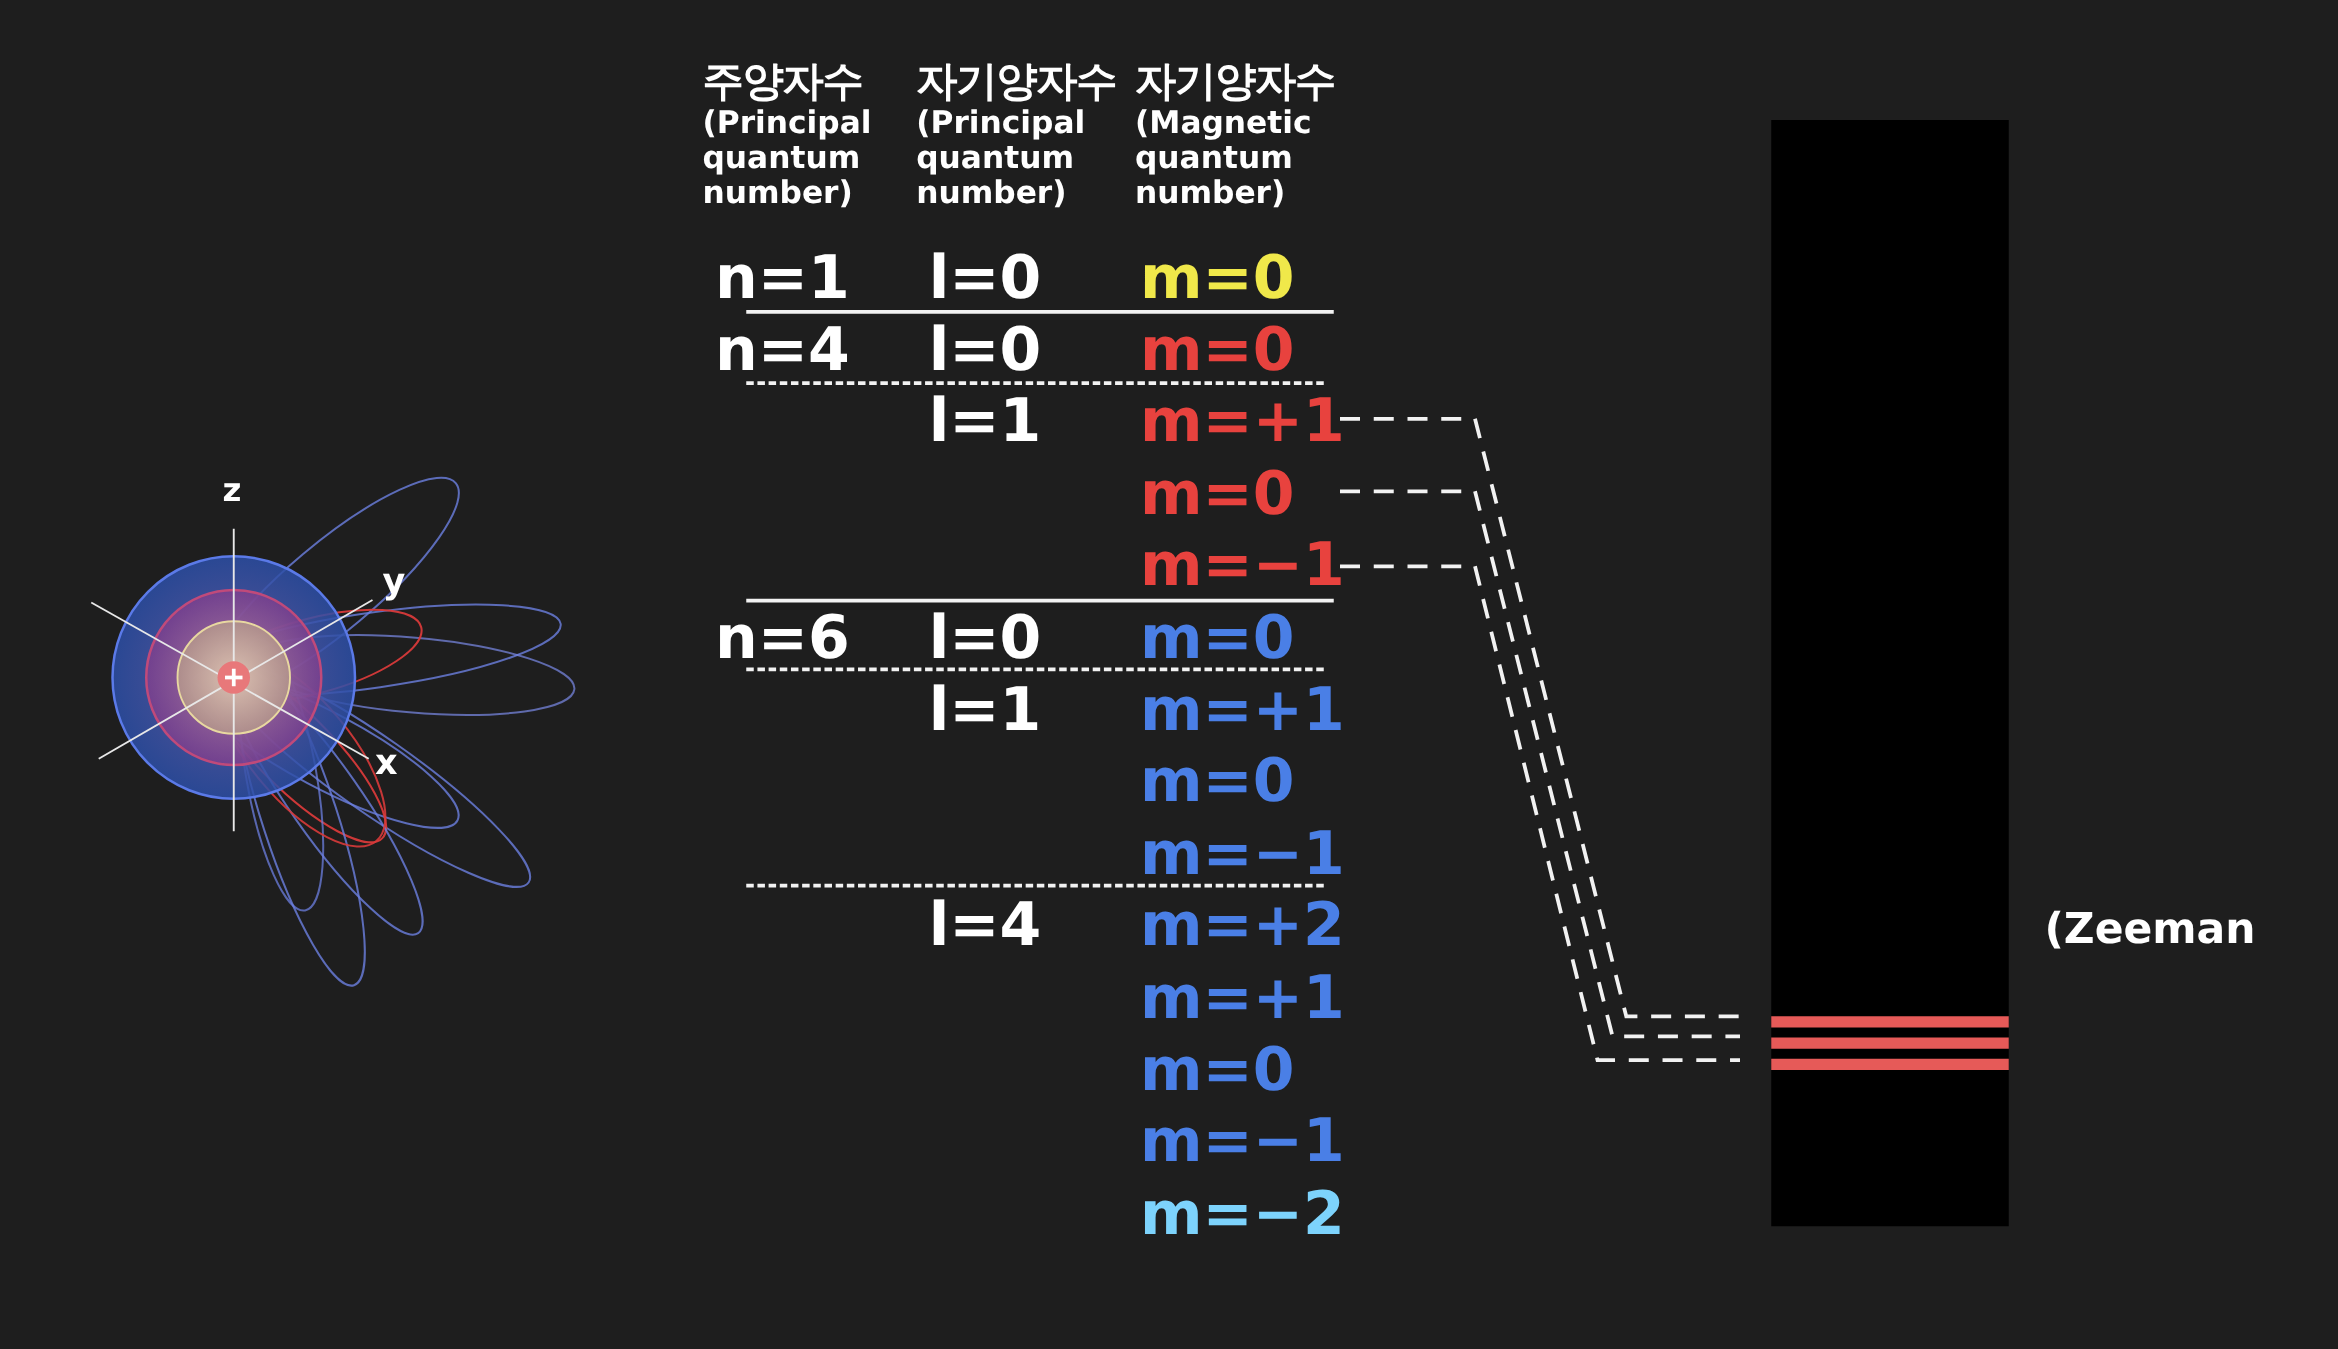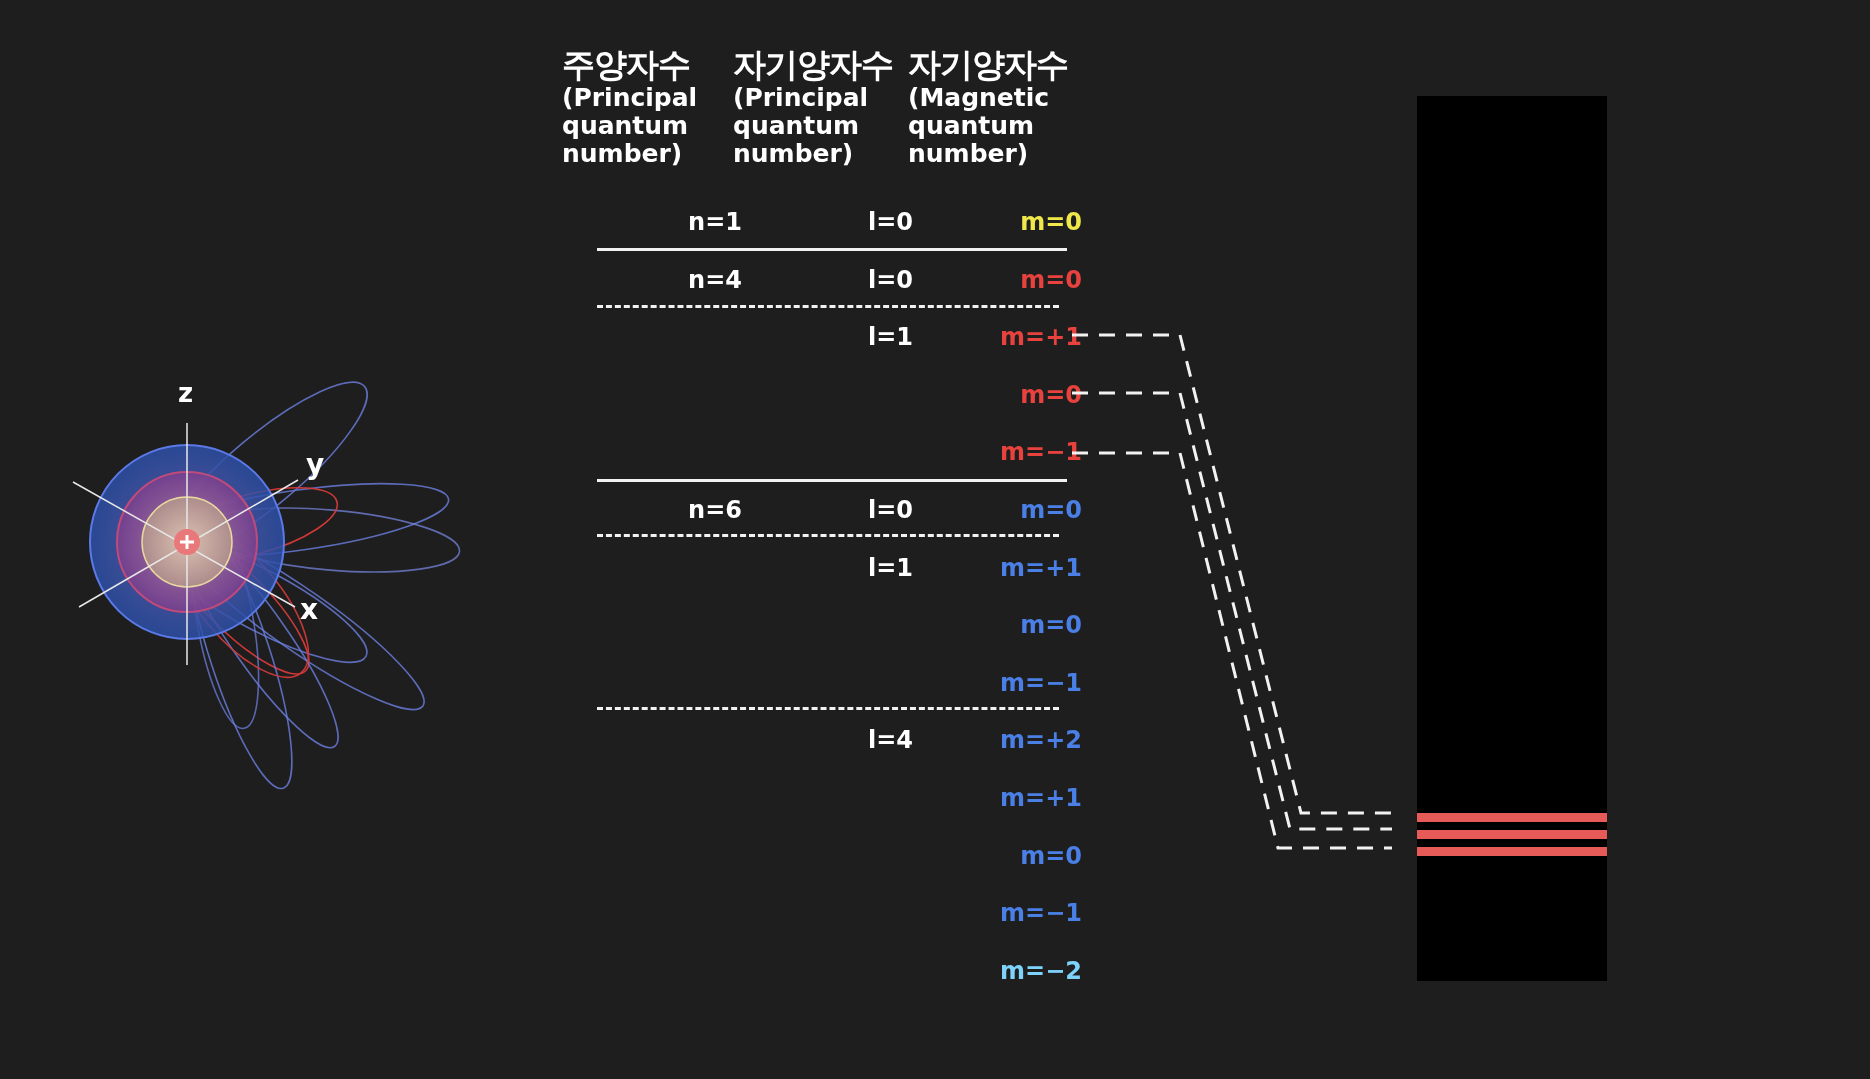--- a/index.html
+++ b/index.html
@@ -2,21 +2,21 @@
 <html><head>
 <meta charset="utf-8">
 <style>
   html, body { margin:0; padding:0; }
   body { width:1870px; height:1079px; background:#1e1e1e; position:relative; overflow:hidden;
          font-family:"DejaVu Sans", sans-serif; color:#fff; }
   .abs { position:absolute; }
   .hdr { position:absolute; top:46px; width:190px; }
   .hdr .ko { font-size:33px; font-weight:bold; line-height:38px; letter-spacing:-1px; }
   .hdr .en { font-size:25px; font-weight:bold; line-height:28px; }
-  .cell { position:absolute; width:170px; text-align:right; font-size:24px; font-weight:bold; line-height:40px; }
+  .cell { position:absolute; width:170px; text-align:left; font-size:48px; font-weight:bold; line-height:40px; }
   .hline { position:absolute; left:597px; width:470px; height:0; }
   .solid { border-top:3px solid #f2f2f2; }
   .dashed { border-top:3px dashed #f2f2f2; }
   #panel { position:absolute; left:1417px; top:96px; width:190px; height:885px; background:#000; }
   .redline { position:absolute; left:1417px; width:190px; height:9px; background:#e65a58; }
   #zeeman { position:absolute; left:1610px; top:712px; width:220px; text-align:center; }
   #zeeman .ko { font-size:32px; font-weight:bold; line-height:48px; letter-spacing:-1px; }
   #zeeman .en { font-size:34px; font-weight:bold; line-height:62px; }
   svg { position:absolute; left:0; top:0; }
 </style>
@@ -148,13 +148,14 @@
     <polyline points="1072,453 1180,453 1278,848 1392,848"></polyline>
   </g>
 </svg>
 
 <div id="panel"></div>
 <div class="redline" style="top:813px;"></div>
 <div class="redline" style="top:830px;"></div>
 <div class="redline" style="top:847px;"></div>
 
 <div id="zeeman">
+  <div class="en">(Zeeman</div>
 </div>
 
 </body></html>

